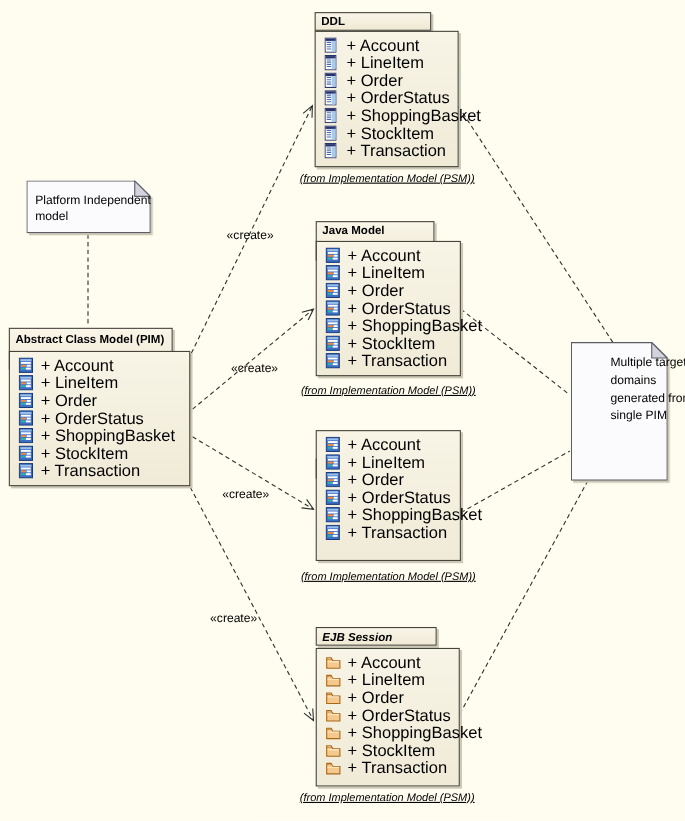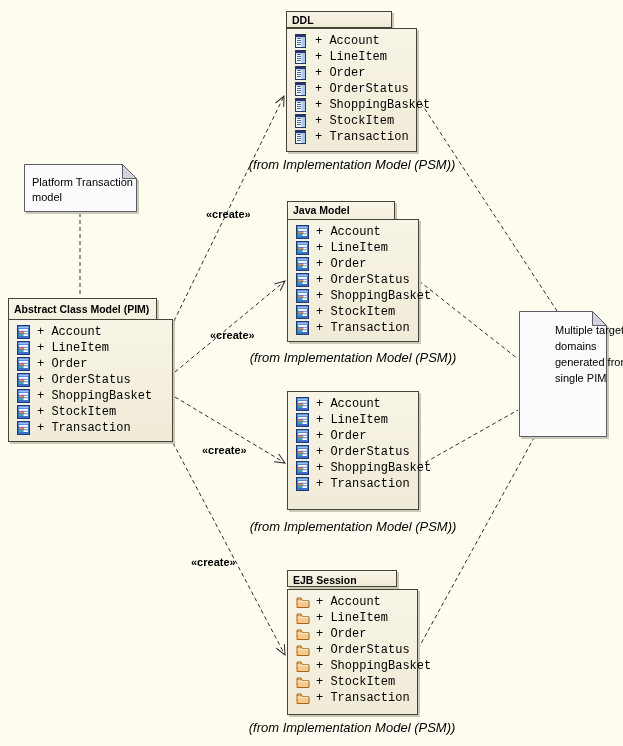--- a/index.html
+++ b/index.html
@@ -22,32 +22,32 @@
   }
   .pkg-body {
     position:absolute; z-index:4;
     background:linear-gradient(180deg,#f8f4e6 0%,#f0ebd7 100%);
     border:1px solid #45443a;
     box-shadow:2px 2px 0 #ccc8b6;
     padding-top:4px;
   }
   .pkg-row { display:flex; align-items:center; height:16px; padding-left:8px; }
   .pkg-row .icon { display:inline-flex; width:14px; margin-right:6px; flex:none; }
-  .row-label { font-size:12px; color:#000; white-space:nowrap;font-family:Liberation Mono, monospace; }
+  .row-label { font-size:15px; color:#000; white-space:nowrap; }
   .pkg-caption {
     position:absolute; z-index:2; width:210px; text-align:center;
-    font-size:13px; font-style:italic; color:#000; white-space:nowrap;
+    font-size:10px; font-style:italic; color:#000; white-space:nowrap;text-decoration:underline;
   }
   .note-wrap { position:absolute; z-index:3; filter:drop-shadow(2px 2px 0 #ccc8b6); }
   .note-text {
     position:absolute; z-index:4; font-size:11px; color:#000;
     white-space:pre; line-height:15px;
   }
   .create-label {
-    position:absolute; z-index:5; font-size:11px; color:#000; white-space:nowrap;font-weight:bold;
+    position:absolute; z-index:5; font-size:11px; color:#000; white-space:nowrap;
   }
 </style>
 </head>
 <body>
 
 <div id="diagram">
 
   <svg id="connector-layer" width="623" height="746">
     <defs>
       <marker id="arrowOpen" markerWidth="14" markerHeight="12" refX="11" refY="5.5" orient="auto" markerUnits="userSpaceOnUse">
@@ -69,21 +69,21 @@
   <div class="create-label" style="left:210px;top:329px;">«create»</div>
   <div class="create-label" style="left:202px;top:444px;">«create»</div>
   <div class="create-label" style="left:191px;top:556px;">«create»</div>
 
   <div class="note-wrap" style="left:24px;top:164px;">
     <svg width="113" height="48">
       <path d="M0.5 0.5 H98.5 L112.5 14.5 V47.5 H0.5 Z" fill="#fbfbfd" stroke="#5c5c66"></path>
       <path d="M98.5 0.5 V14.5 H112.5 Z" fill="#d3d3dd" stroke="#5c5c66"></path>
     </svg>
   </div>
-  <div class="note-text" style="left:32px;top:175px;">Platform Transaction
+  <div class="note-text" style="left:32px;top:175px;">Platform Independent
 model</div>
 
   <div class="note-wrap" style="left:519px;top:311px;">
     <svg width="88" height="126">
       <path d="M0.5 0.5 H73.5 L87.5 14.5 V125.5 H0.5 Z" fill="#fbfbfd" stroke="#5c5c66"></path>
       <path d="M73.5 0.5 V14.5 H87.5 Z" fill="#d3d3dd" stroke="#5c5c66"></path>
     </svg>
   </div>
   <div class="note-text" style="left:555px;top:322px;line-height:16px;">Multiple target
 domains
@@ -507,21 +507,21 @@
             <rect x="7.2" y="6.6" width="3.8" height="1.8" fill="#ffffff"></rect>
             <rect x="2" y="9.2" width="3.8" height="1.8" fill="#2ab2a8"></rect>
             <rect x="6.4" y="9.2" width="4.6" height="1.8" fill="#ffffff"></rect>
           </svg>
         </span>
         <span class="row-label">+ Transaction</span>
       </div>
     </div>
   <div class="pkg-caption" style="left:248px;top:519px;">(from Implementation Model (PSM))</div>
 
-  <div class="pkg-tab" style="left:287px;top:570px;width:110px;height:15px;padding-top:3px;">EJB Session</div>
+  <div class="pkg-tab" style="left:287px;top:570px;width:110px;height:15px;padding-top:3px;font-style:italic;">EJB Session</div>
   <div class="pkg-body" style="left:287px;top:589px;width:131px;height:126px;">
 
       <div class="pkg-row">
         <span class="icon">
           <svg width="14" height="13" viewBox="0 0 14 13">
             <path d="M1 3 H5.4 L6.8 4.8 H13 V11.5 H1 Z" fill="#f5c98d" stroke="#a86818"></path>
             <path d="M1 3 V2 H5 L5.8 3" fill="#f8d9a8" stroke="#a86818"></path>
             <line x1="1.8" y1="5.6" x2="12.2" y2="5.6" stroke="#fbe3bd" stroke-width="1.2"></line>
           </svg>
         </span>

